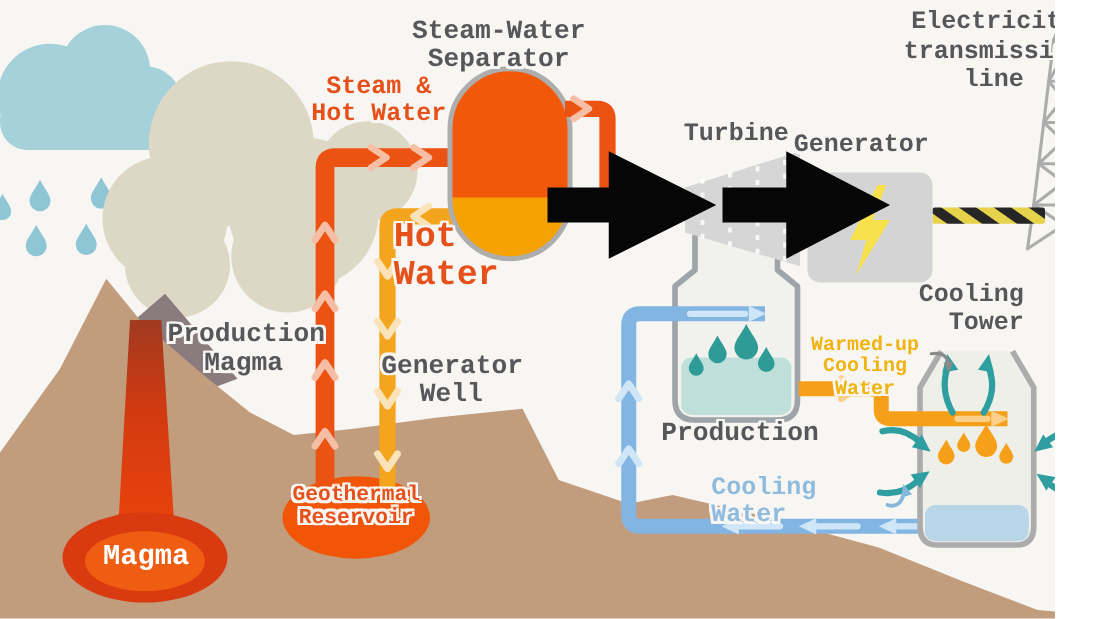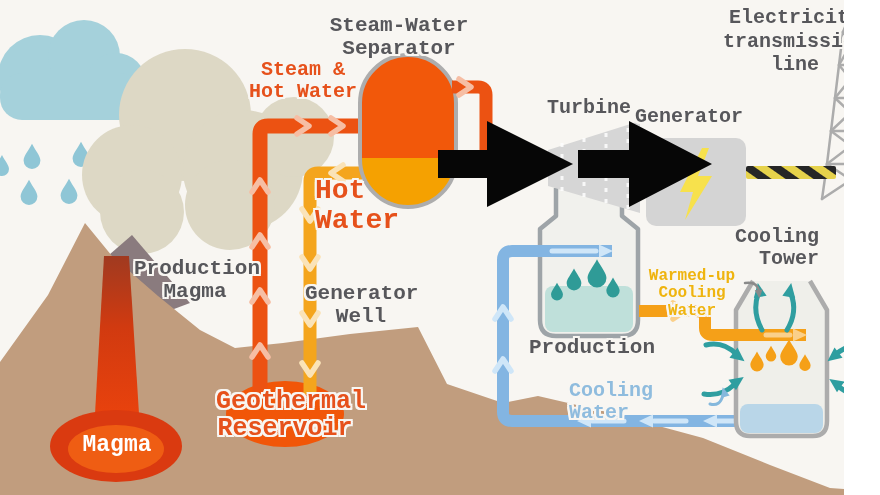--- a/index.html
+++ b/index.html
@@ -241,21 +241,21 @@
 <div class="lbl gray outline ctr" style="left:543px;top:97px;width:92px;font-size:20px;">Turbine</div>
 <div class="lbl gray outline ctr" style="left:632px;top:106px;width:114px;font-size:20px;">Generator</div>
 <div class="lbl orangered outline ctr" style="left:240px;top:59px;width:126px;font-size:20px;">Steam &amp;
 Hot Water</div>
 <div class="lbl orangered outline" style="left:315px;top:176px;width:80px;font-size:28px;">Hot
 Water</div>
 <div class="lbl gray outline ctr" style="left:134px;top:258px;width:122px;font-size:21px;">Production
 Magma</div>
 <div class="lbl gray outline ctr" style="left:305px;top:283px;width:112px;font-size:21px;">Generator
 Well</div>
-<div class="lbl orangered outline ctr" style="left:216px;top:388px;width:138px;font-size:25px;">Geothermal
+<div class="lbl orangered outline ctr" style="left:216px;top:388px;width:138px;font-size:17px;">Geothermal
 Reservoir</div>
 <div class="lbl white ctr" style="left:72px;top:433px;width:90px;font-size:23px;">Magma</div>
 <div class="lbl gray outline ctr" style="left:529px;top:337px;width:118px;font-size:21px;">Production</div>
 <div class="lbl amber outline ctr" style="left:633px;top:252px;width:118px;font-size:16px;margin-top:16px;">Warmed-up
 Cooling Water</div>
 <div class="lbl gray outline ctr" style="left:723px;top:226px;width:96px;font-size:20px;text-align:right;">Cooling
 Tower</div>
 <div class="lbl lblue outline" style="left:569px;top:380px;width:145px;font-size:20px;">Cooling Water</div>
 <div class="lbl gray outline" style="left:846px;top:359px;width:40px;font-size:21px;">Air</div>
 </div>

